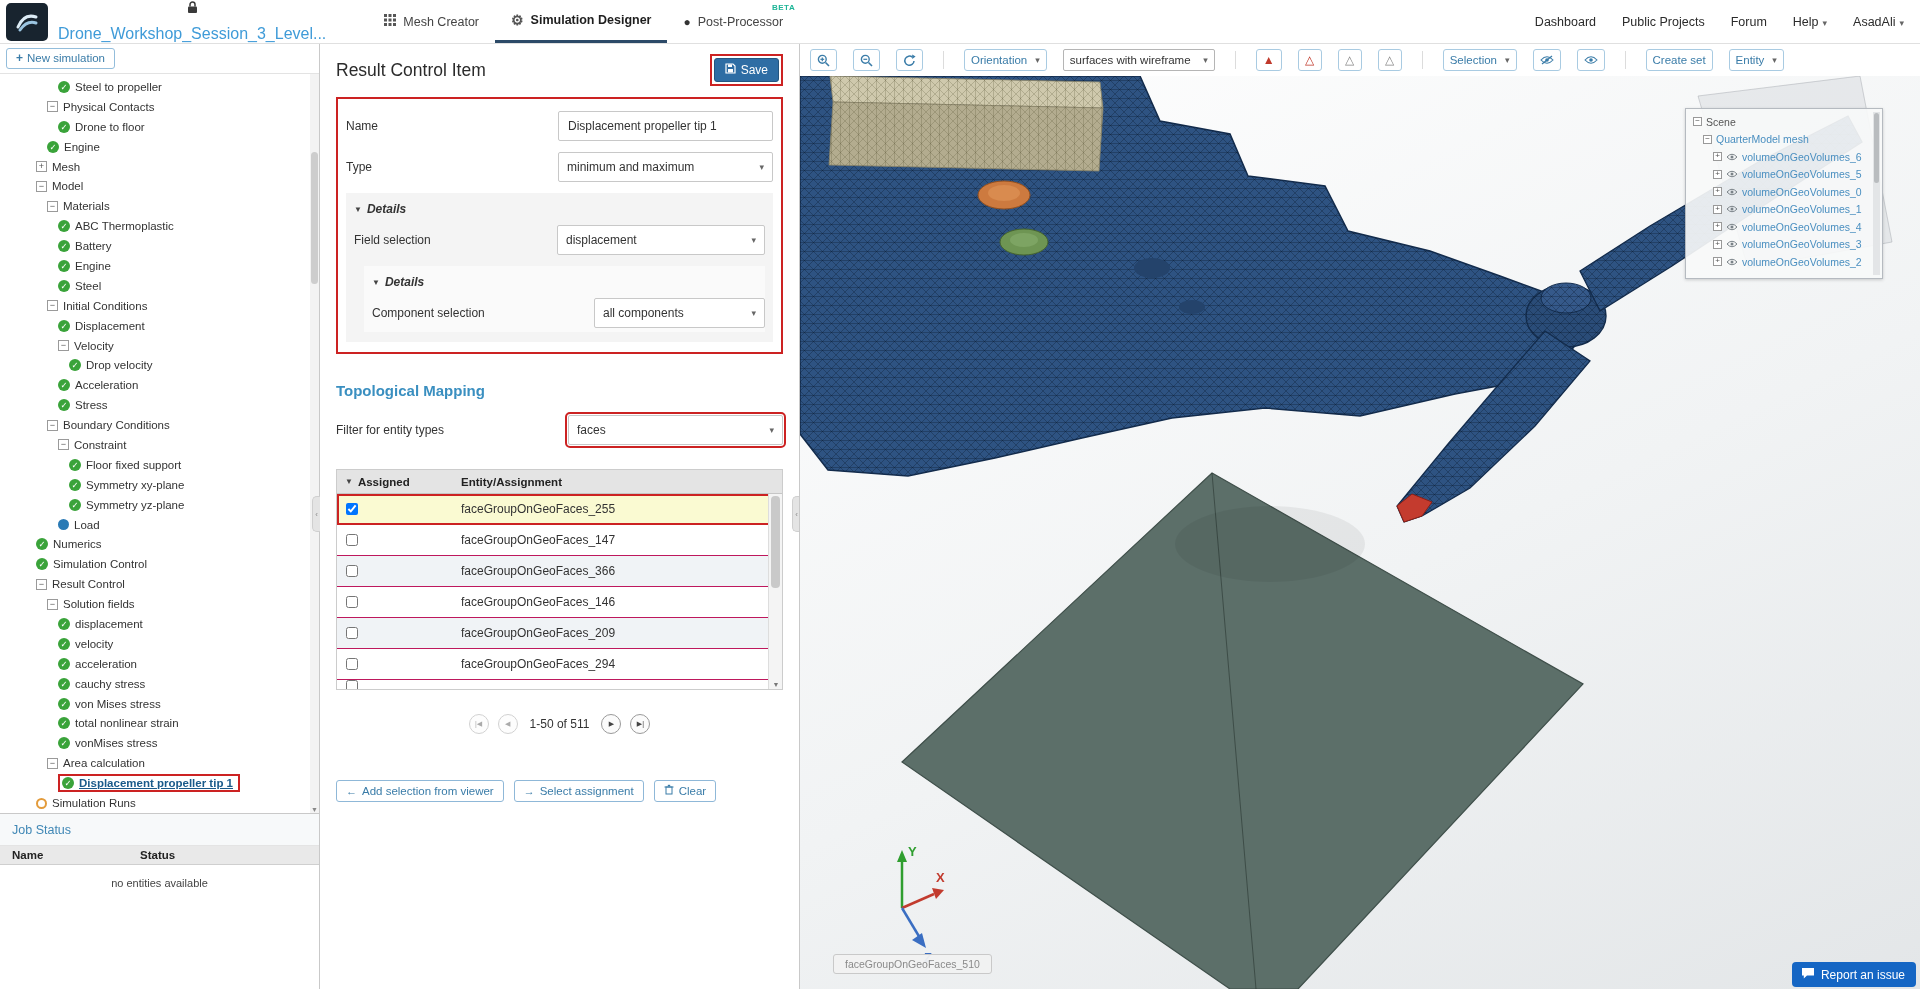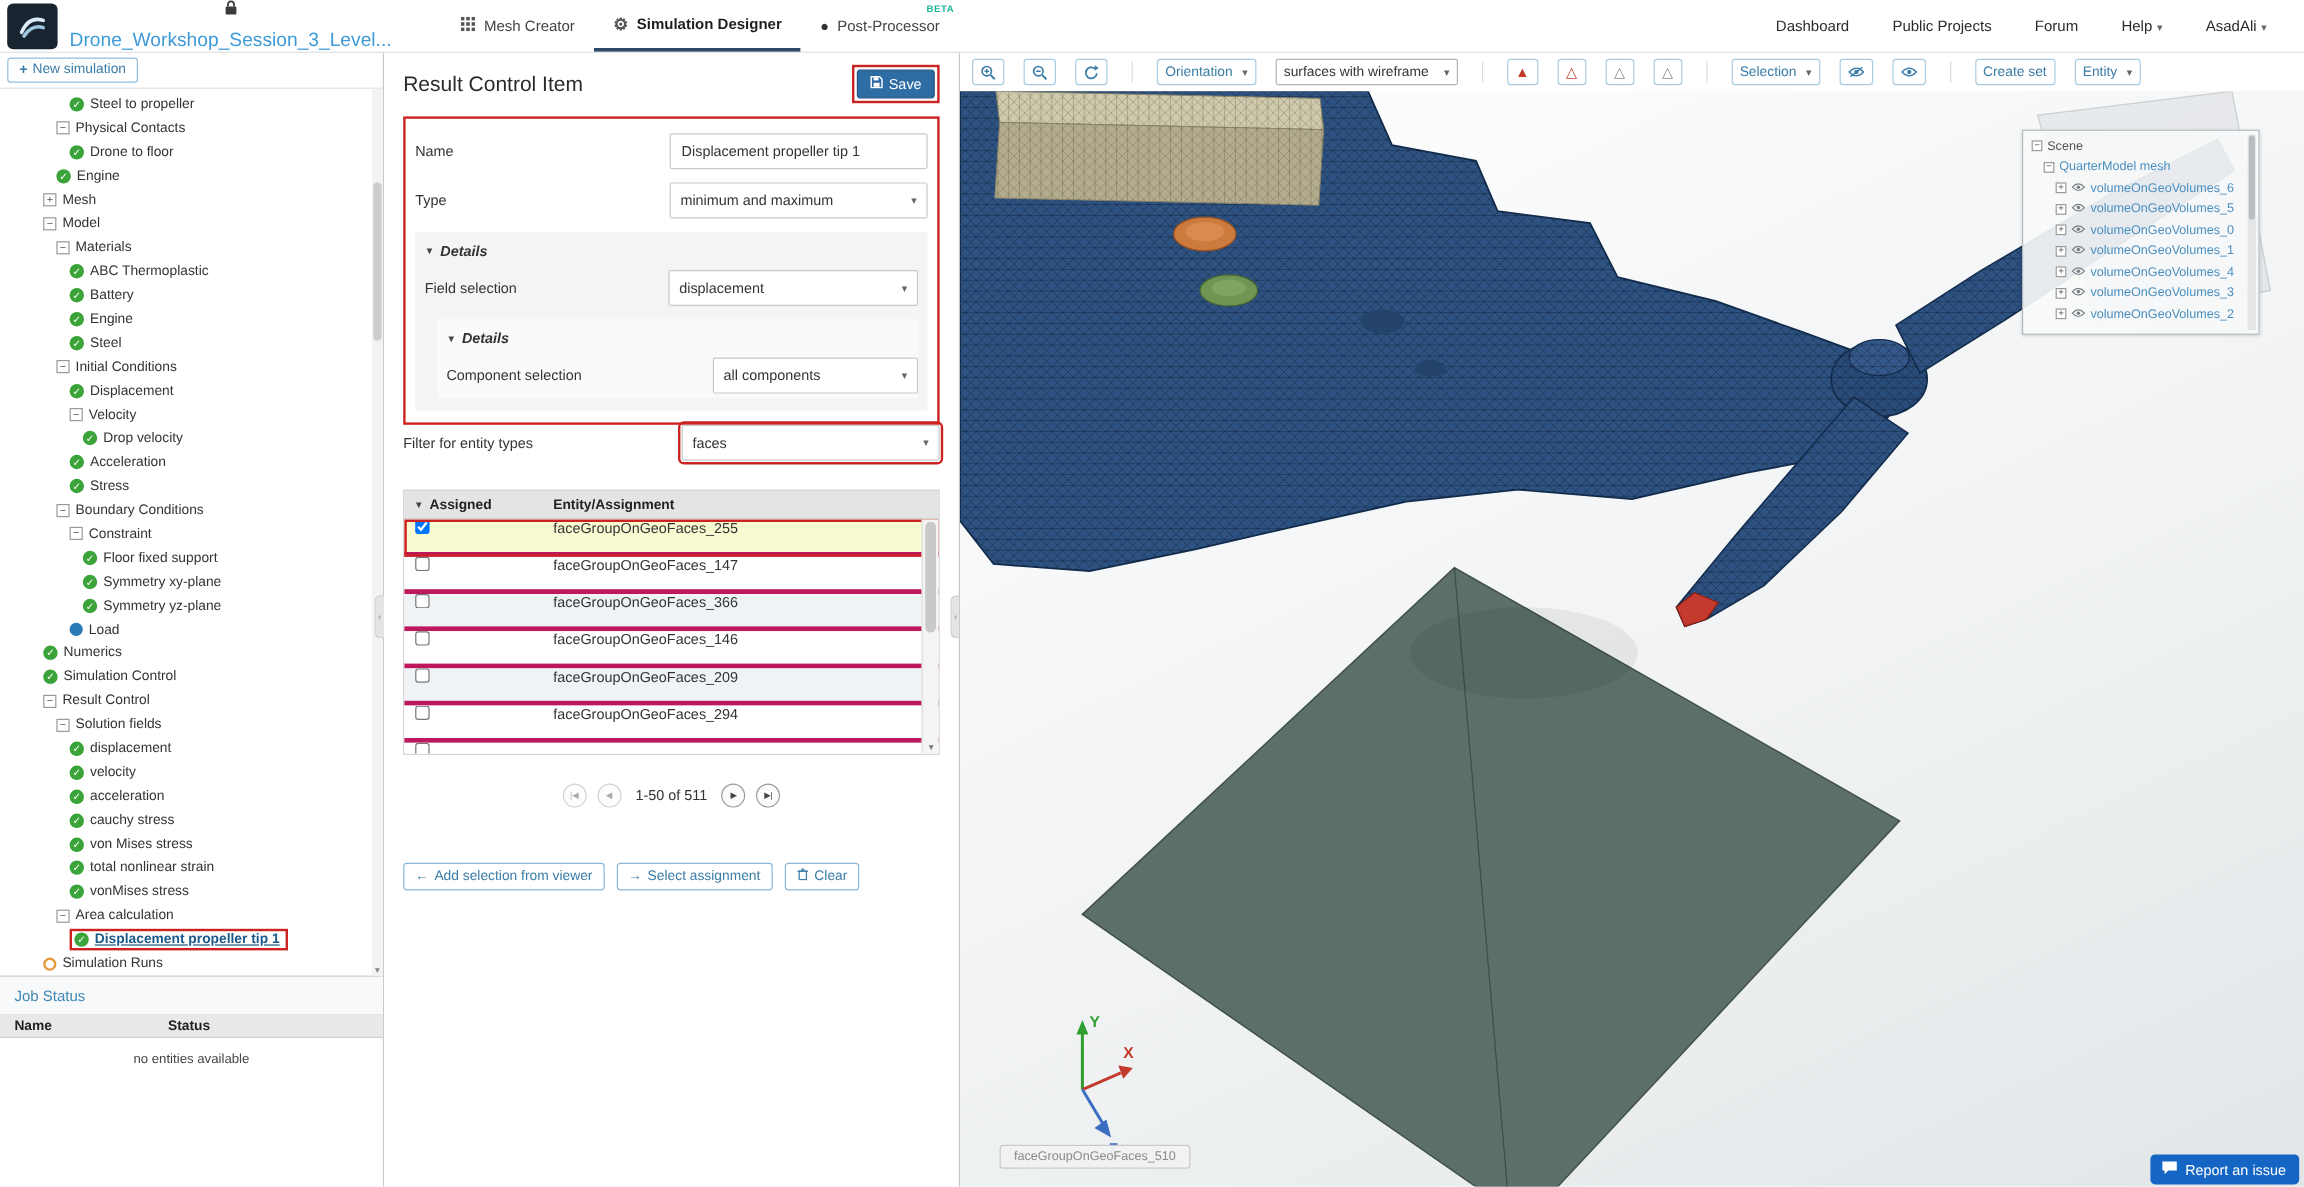--- a/index.html
+++ b/index.html
@@ -13,22 +13,22 @@
   .logo { width:42px; height:38px; background:#18242f; border-radius:5px;
     margin:0 10px 0 6px; display:flex; align-items:center; justify-content:center; flex:none; cursor:pointer;}
   .project-title { display:flex; align-items:center; gap:7px; color:#3f9bd8;
     font-size:16px; margin-right:42px; white-space:nowrap; cursor:pointer;flex-direction:column; }
   .tabs { display:flex; height:100%; align-items:stretch; }
   .tab { display:flex; align-items:center; gap:7px; padding:0 16px; font-size:12.5px;
     color:#444; position:relative; cursor:pointer; }
   .tab.active { border-bottom:3px solid #2c4a68; color:#1e1e1e; font-weight:bold; }
   .tab .badge { position:absolute; top:3px; right:4px; font-size:8px; font-weight:bold;
     color:#1db597; letter-spacing:.5px; }
-  .top-nav { margin-left:auto; display:flex; align-items:flex-start; gap:36px;
-    padding-right:31px; font-size:12.5px; color:#2b2b2b; }
+  .top-nav { margin-left:auto; display:flex; align-items:flex-start; gap:26px;
+    padding-right:16px; font-size:12.5px; color:#2b2b2b; }
   .top-nav .nav-item { cursor:pointer; white-space:nowrap; }
   .caret { font-size:9px; color:#666; margin-left:4px; }
 
   .main { display:flex; height:945px; }
 
   
   .sidebar { width:320px; flex:none; border-right:1px solid #c9c9c9;
     display:flex; flex-direction:column; position:relative; background:#fff; }
   .new-sim-row { height:30px; border-bottom:1px solid #e3e3e3; display:flex;
     align-items:center; padding-left:6px; }
@@ -104,22 +104,22 @@
   .red-outline { outline:2px solid #cc2222; outline-offset:1px; }
 
   .assign-table { border:1px solid #ccc; position:relative; margin-top:4px; }
   .assign-header { display:flex; align-items:center; background:#e4e4e4;
     border-bottom:1px solid #c6c6c6; height:24px; font-size:11.5px; font-weight:bold;
     color:#222; }
   .sort-caret { font-size:8px; color:#444; margin:0 5px 0 8px; }
   .col-check { width:122px; display:flex; align-items:center; flex:none; }
   .assign-row .col-check { padding-left:9px; }
   .col-entity { flex:1; padding-left:2px; overflow:hidden; white-space:nowrap; }
-  .assign-row { display:flex; align-items:flex-start; height:31px; font-size:12px;
-    color:#333; border-bottom:4px solid #be185d; background:#fff; cursor:pointer; }
+  .assign-row { display:flex; align-items:center; height:31px; font-size:12px;
+    color:#333; border-bottom:1px solid #be185d; background:#fff; cursor:pointer; }
   .assign-row.alt { background:#f0f3f6; }
   .assign-row.hl { background:#fafad2; outline:2px solid #cc2222; outline-offset:-2px; }
   .assign-row.partial { height:9px; overflow:hidden; align-items:flex-start; border-bottom:none; }
   .assign-row input { width:12px; height:12px; cursor:pointer; }
   .table-scrollbar { position:absolute; right:0; top:24px; bottom:0; width:14px;
     background:#f4f4f4; border-left:1px solid #ddd; cursor:pointer; }
   .table-scrollbar .tthumb { position:absolute; top:2px; left:2px; width:9px; height:92px;
     background:#c9c9c9; border-radius:4px; }
   .table-scrollbar .tarrow { position:absolute; bottom:1px; width:14px; text-align:center;
     font-size:7px; color:#777; }
@@ -460,20 +460,21 @@
               <label class="form-label">Component selection</label>
               <div class="fake-select w171">
                 <span>all components</span>
                 <span class="caret">▾</span>
               </div>
             </div>
           </div>
         </div>
       </div>
 
+      <h2 class="topo-title">Topological Mapping</h2>
 
       <div class="filter-row">
         <label class="form-label">Filter for entity types</label>
         <div class="fake-select w215 red-outline">
           <span>faces</span>
           <span class="caret">▾</span>
         </div>
       </div>
 
       <div class="assign-table">

